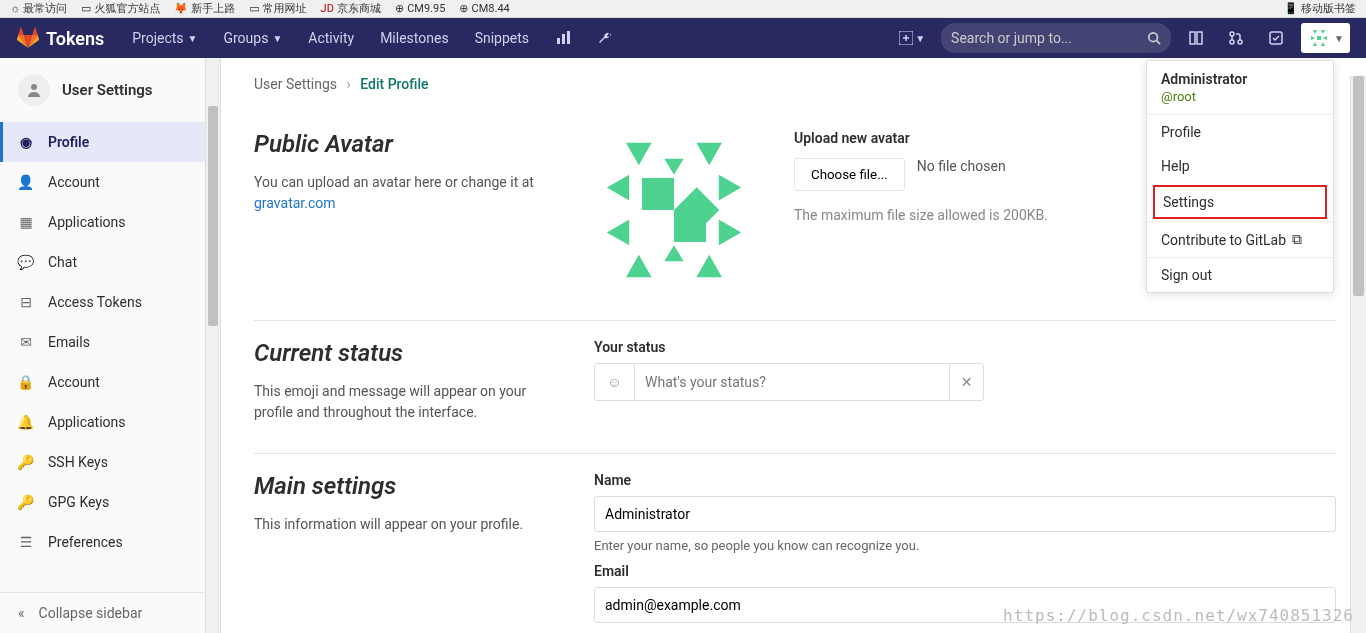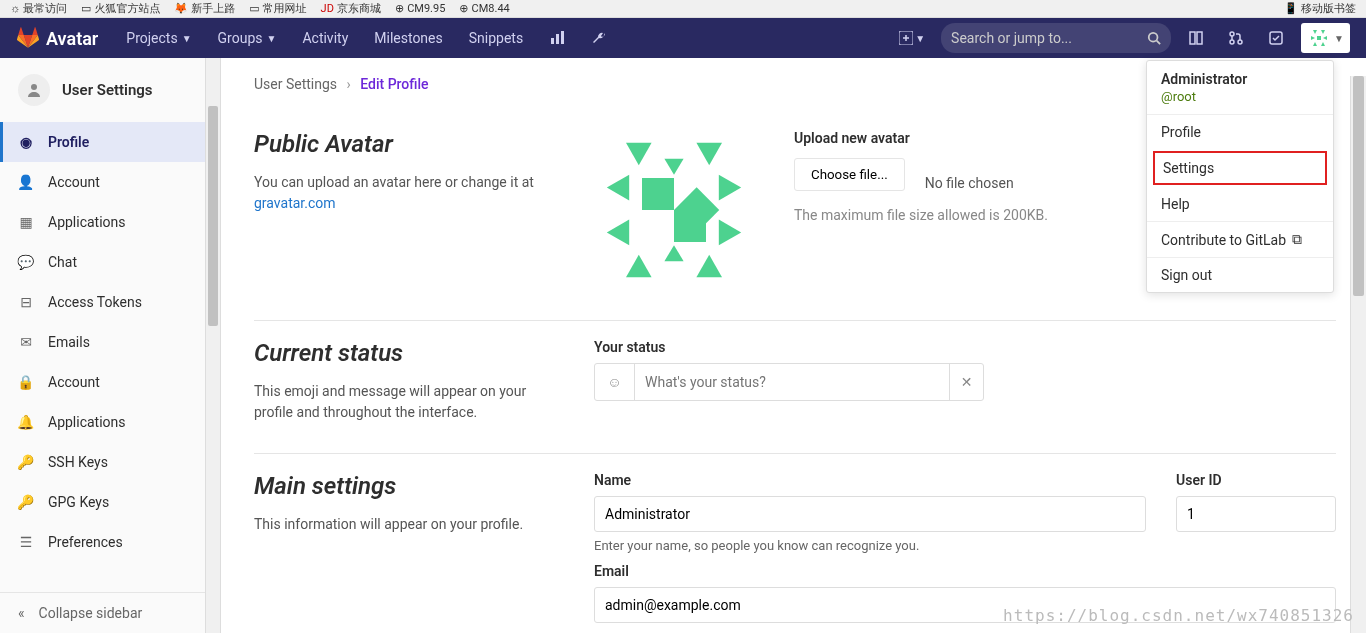--- a/index.html
+++ b/index.html
@@ -33,35 +33,35 @@
 .sidebar-item .sicon { width: 16px; color: #666; display: flex; align-items: center; justify-content: center; }
 .sidebar-item.active .sicon { color: #1f1f60; }
 .sidebar-collapse { padding: 12px 18px; border-top: 1px solid #e5e5e5; display: flex; align-items: center; gap: 14px; color: #666; cursor: pointer; margin-top: auto; }
 .sidebar-scroll { position: absolute; right: -8px; top: 0; bottom: 0; width: 16px; background: #f0f0f0; border-left: 1px solid #ddd; border-right: 1px solid #ddd; }
 .sidebar-scroll .thumb { position: absolute; left: 2px; right: 2px; top: 48px; height: 220px; background: #c1c1c1; border-radius: 2px; }
 
 
 .main { flex: 1; overflow: hidden; padding: 18px 30px 0 40px; position: relative; }
 .breadcrumb { font-size: 14px; color: #666; margin-bottom: 20px; }
 .breadcrumb .sep { margin: 0 6px; color: #999; }
-.breadcrumb .cur { color: #6d28d9; font-weight: 500; }
+.breadcrumb .cur { color: #0f766e; font-weight: 500; }
 
 .section { display: flex; border-bottom: 1px solid #e5e5e5; padding: 18px 0 30px; gap: 30px; }
 .section.noborder { border-bottom: none; }
 .section-left { width: 310px; }
 .section-left h2 { font-size: 24px; font-weight: 600; margin-bottom: 14px; font-style: italic; }
 .section-left p { color: #555; line-height: 1.5; }
 .section-left a { color: #1f75cb; text-decoration: none; }
 .section-right { flex: 1; }
 
 .avatar-block { display: flex; align-items: flex-start; gap: 40px; }
 .big-avatar { width: 160px; height: 160px; }
 .big-avatar svg { width: 100%; height: 100%; }
 .upload-col h4 { font-weight: 600; margin-bottom: 12px; }
-.upload-row { display: flex; align-items: flex-end; gap: 20px; margin-bottom: 16px; }
+.upload-row { display: flex; align-items: flex-start; gap: 12px; margin-bottom: 16px; }
 .choose-btn { border: 1px solid #e5e5e5; background: #fff; padding: 8px 16px; border-radius: 3px; cursor: pointer; }
 .nofile { color: #555; }
 .hint { color: #888; font-size: 14px; }
 
 .status-row { display: flex; align-items: stretch; border: 1px solid #ddd; border-radius: 3px; height: 38px; margin-top: 8px; width: 390px; }
 .status-emoji { width: 40px; display: flex; align-items: center; justify-content: center; border-right: 1px solid #ddd; cursor: pointer; color: #888; }
 .status-row input { flex: 1; border: none; outline: none; padding: 0 10px; font-size: 14px; }
 .status-clear { width: 34px; display: flex; align-items: center; justify-content: center; border-left: 1px solid #ddd; cursor: pointer; color: #888; }
 .label { font-weight: 600; margin-bottom: 8px; display: block; }
 
@@ -104,21 +104,21 @@
   <div class="logo">
     <svg viewBox="0 0 36 36">
         <path fill="#e24329" d="M18 34L11 13h14z"></path>
         <path fill="#fc6d26" d="M18 34L11 13H2z"></path>
         <path fill="#fca326" d="M2 13l-2 7c-.2.6 0 1.2.5 1.6L18 34z"></path>
         <path fill="#e24329" d="M2 13h9L7 1c-.2-.6-1-.6-1.2 0z"></path>
         <path fill="#fc6d26" d="M18 34l7-21h9z"></path>
         <path fill="#fca326" d="M34 13l2 7c.2.6 0 1.2-.5 1.6L18 34z"></path>
         <path fill="#e24329" d="M34 13h-9l4-12c.2-.6 1-.6 1.2 0z"></path>
       </svg>
-    <span>Avatar</span>
+    <span>Tokens</span>
   </div>
   <div class="nav-item">
       <span>Projects</span> 
       <span class="caret">▼</span>
     </div>
   <div class="nav-item">
       <span>Groups</span> 
       <span class="caret">▼</span>
     </div>
   <div class="nav-item">
@@ -324,24 +324,20 @@
         <h2>Main settings</h2>
         <p>This information will appear on your profile.</p>
       </div>
       <div class="section-right">
         <div class="form-row">
           <div class="form-col">
             <span class="label">Name</span>
             <input value="Administrator" style="">
             <div class="help">Enter your name, so people you know can recognize you.</div>
           </div>
-          <div class="form-col narrow">
-            <span class="label">User ID</span>
-            <input value="1" style="">
-          </div>
         </div>
         <div class="form-row" style="margin-top:8px">
           <div class="form-col">
             <span class="label">Email</span>
             <input value="admin@example.com" style="">
           </div>
         </div>
       </div>
     </div>
 
@@ -353,25 +349,25 @@
 
 <div class="dropdown">
   <div class="sec">
     <div class="name">Administrator</div>
     <div class="handle">@root</div>
   </div>
   <div class="div"></div>
   <div class="item">
       <span>Profile</span>
     </div>
+  <div class="item">
+      <span>Help</span>
+    </div>
   <div class="item hl">
       <span>Settings</span>
-    </div>
-  <div class="item">
-      <span>Help</span>
     </div>
   <div class="div"></div>
   <div class="item">
       <span>Contribute to GitLab</span> 
       <span>⧉</span>
     </div>
   <div class="div"></div>
   <div class="item">
       <span>Sign out</span>
     </div>

